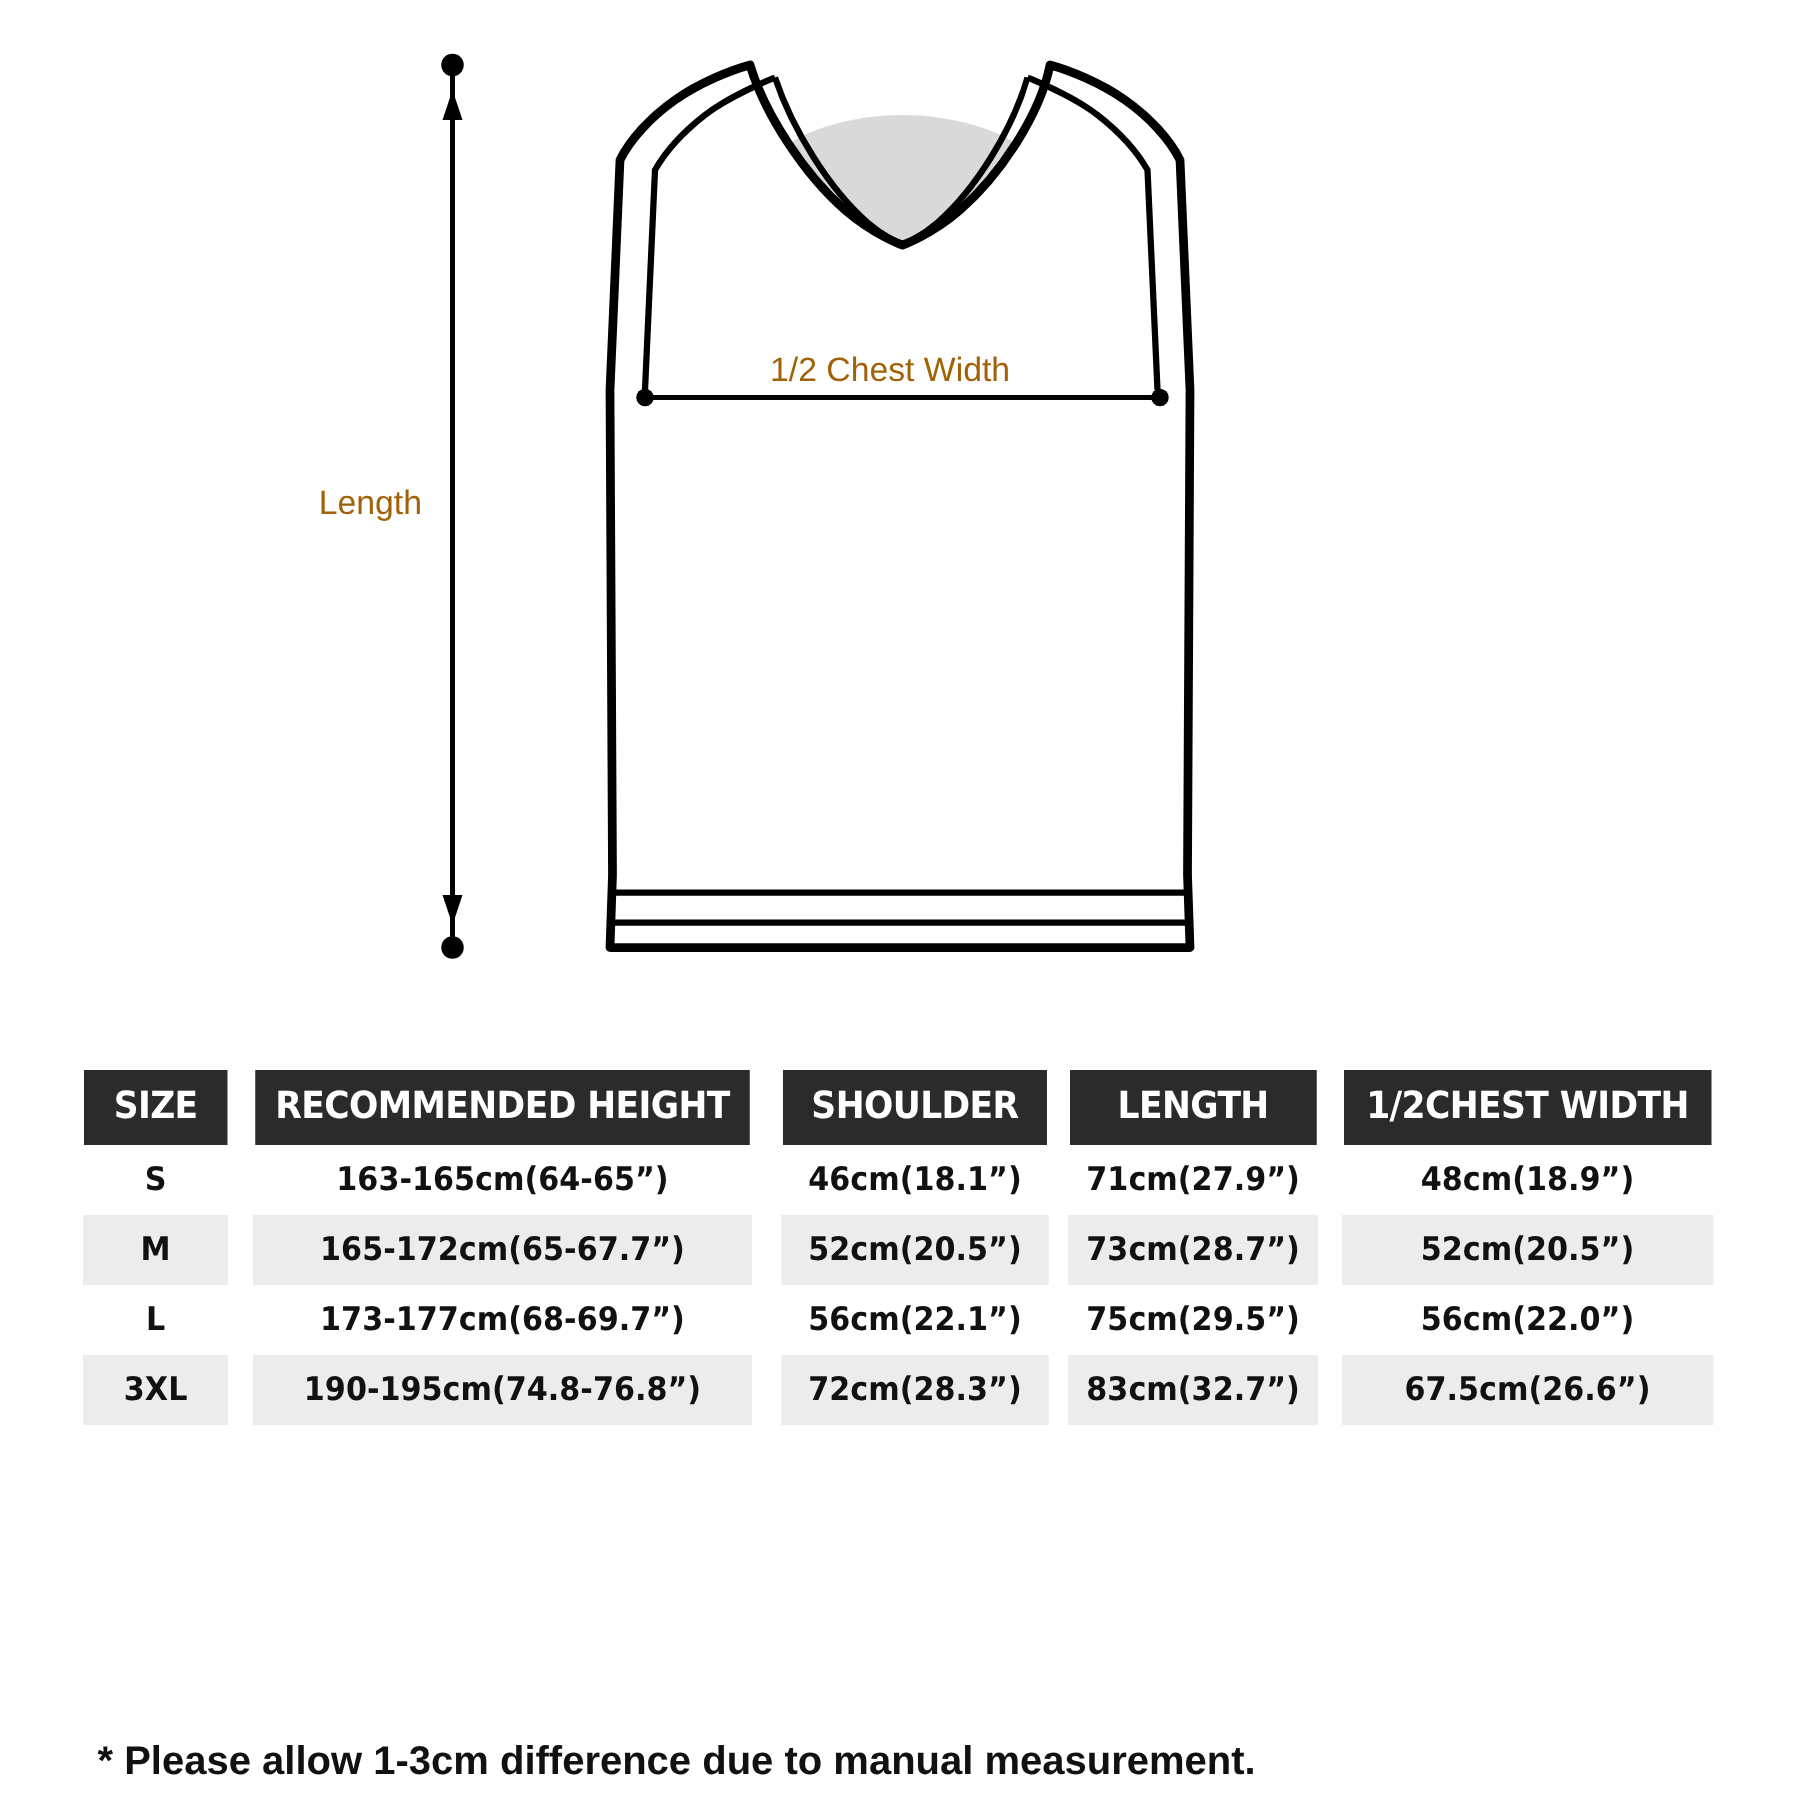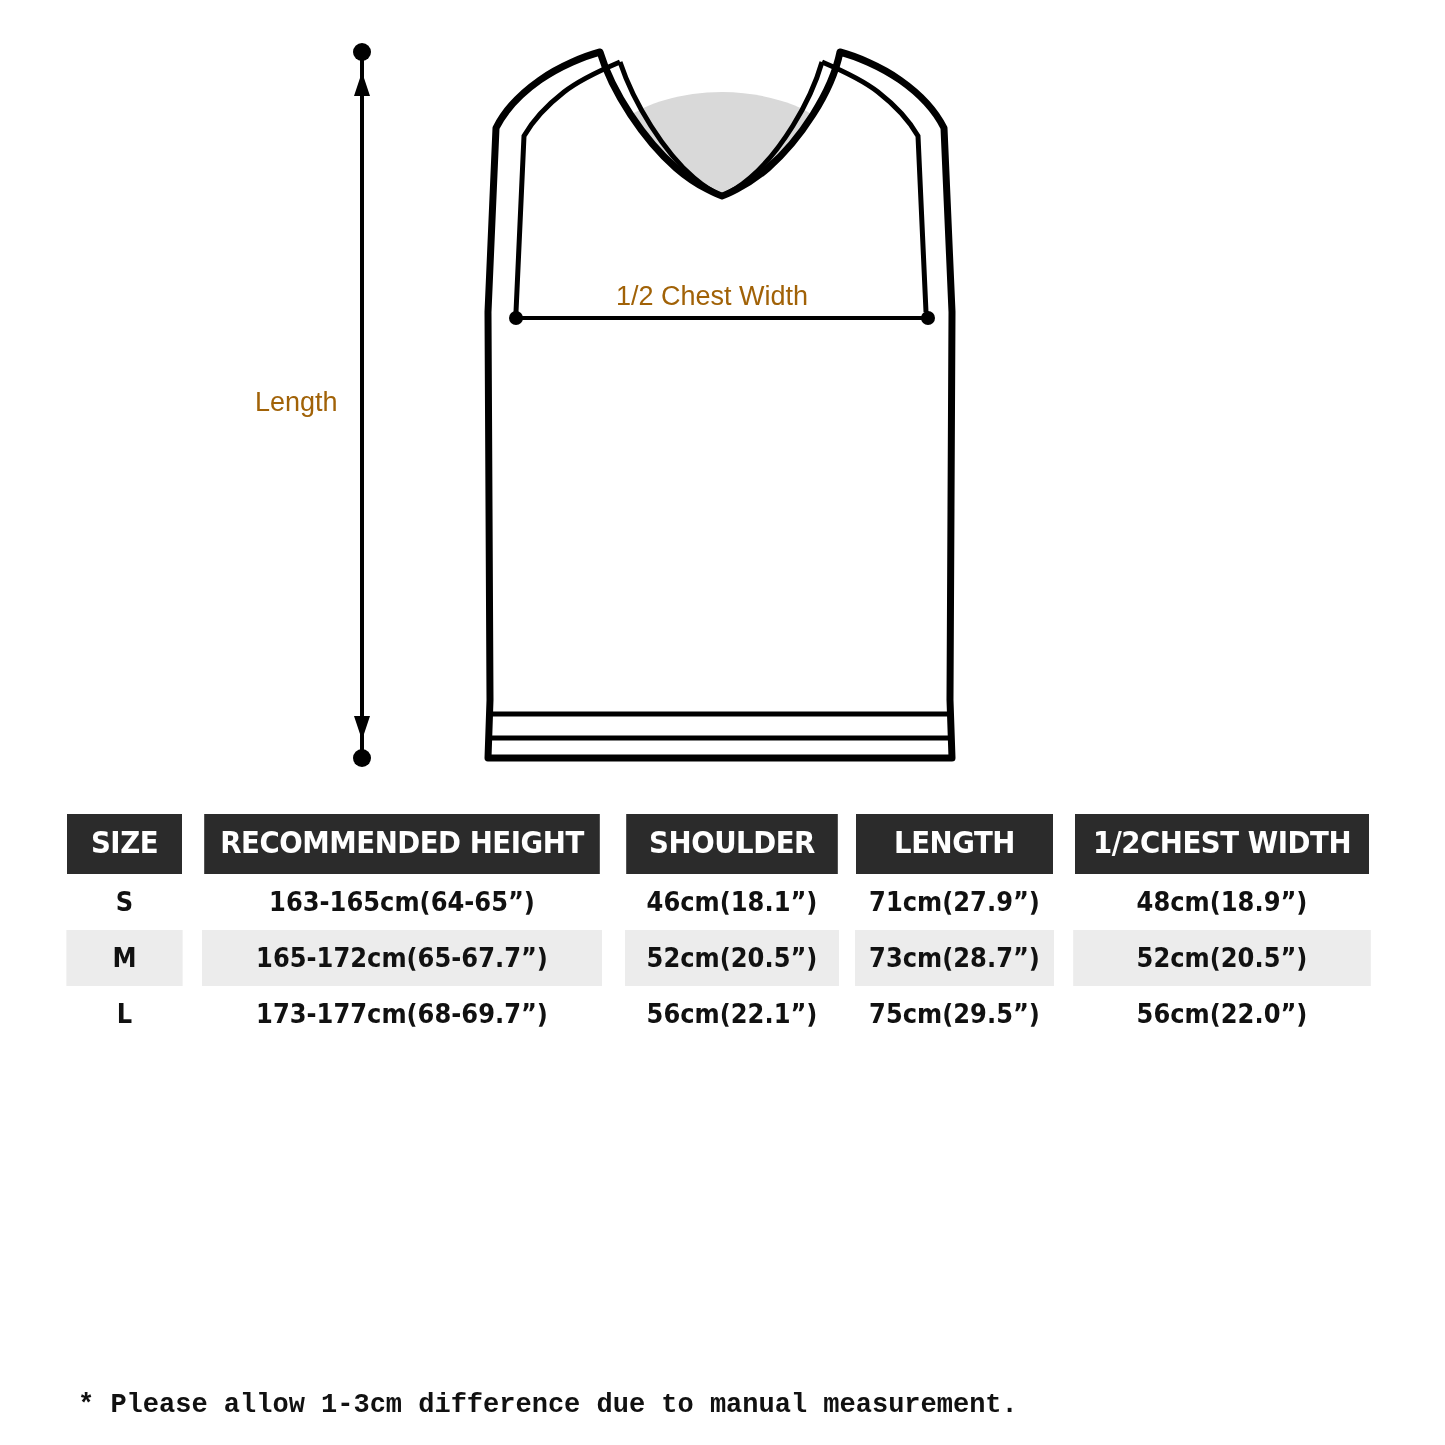--- a/index.html
+++ b/index.html
@@ -42,21 +42,21 @@
     left: 612px;
     top: 281px;
     background: #ffffff;
     padding: 0 4px;
   }
 
   
   #size-table-wrap {
     position: absolute;
     left: 62px;
-    top: 814px;
+    top: 856px;
     width: 1320px;
   }
   table#size-table {
     border-collapse: collapse;
     width: 1320px;
     table-layout: fixed;
   }
   table#size-table thead th {
     background: #2b2b2b;
     color: #ffffff;
@@ -82,23 +82,23 @@
   table#size-table tbody tr.row-odd td {
     background: #ffffff;
   }
   table#size-table tbody tr.row-even td {
     background: #ececec;
   }
   #table-note {
     position: absolute;
     left: 78px;
     top: 1390px;
-    font-family: Liberation Mono, monospace;
+    font-family: Liberation Sans, sans-serif;
     font-weight: bold;
-    font-size: 27px;
+    font-size: 32px;
     color: #111111;
     white-space: nowrap;
   }
 </style>
 </head>
 <body>
 
 <div id="illustration">
 
   <svg id="garment-svg" width="1445" height="800" viewBox="0 0 1445 800">
@@ -191,17 +191,24 @@
         <td>73cm(28.7”)</td>
         <td>52cm(20.5”)</td>
       </tr>
       <tr class="row-odd">
         <td>L</td>
         <td>173-177cm(68-69.7”)</td>
         <td>56cm(22.1”)</td>
         <td>75cm(29.5”)</td>
         <td>56cm(22.0”)</td>
       </tr>
+      <tr class="row-even">
+        <td>3XL</td>
+        <td>190-195cm(74.8-76.8”)</td>
+        <td>72cm(28.3”)</td>
+        <td>83cm(32.7”)</td>
+        <td>67.5cm(26.6”)</td>
+      </tr>
     </tbody>
   </table>
 </div>
 
 <div id="table-note">* Please allow 1-3cm difference due to manual measurement.</div>
 
 </body></html>

